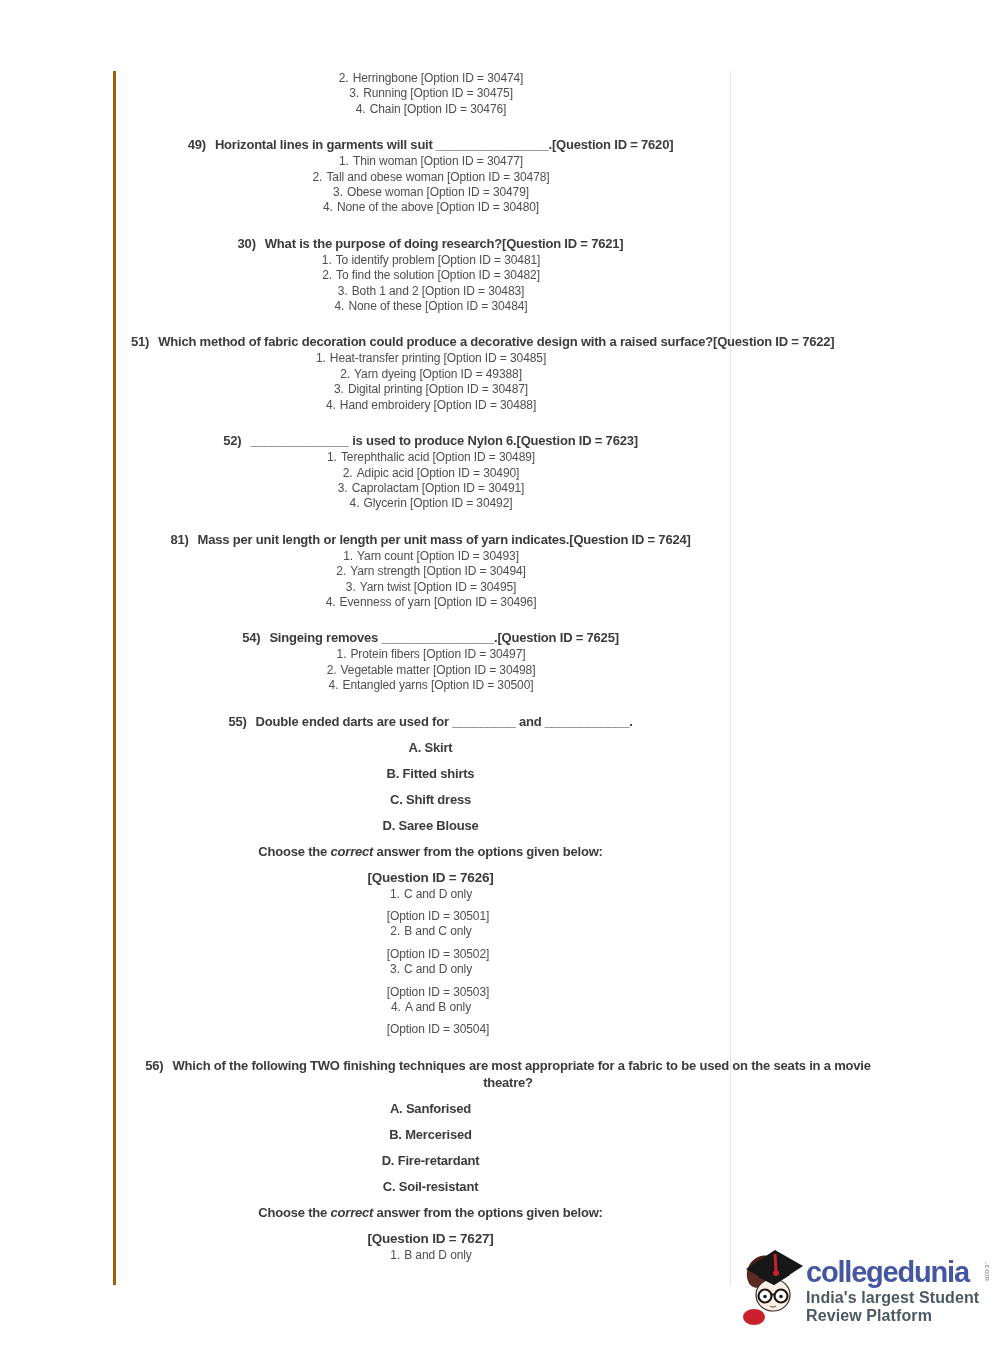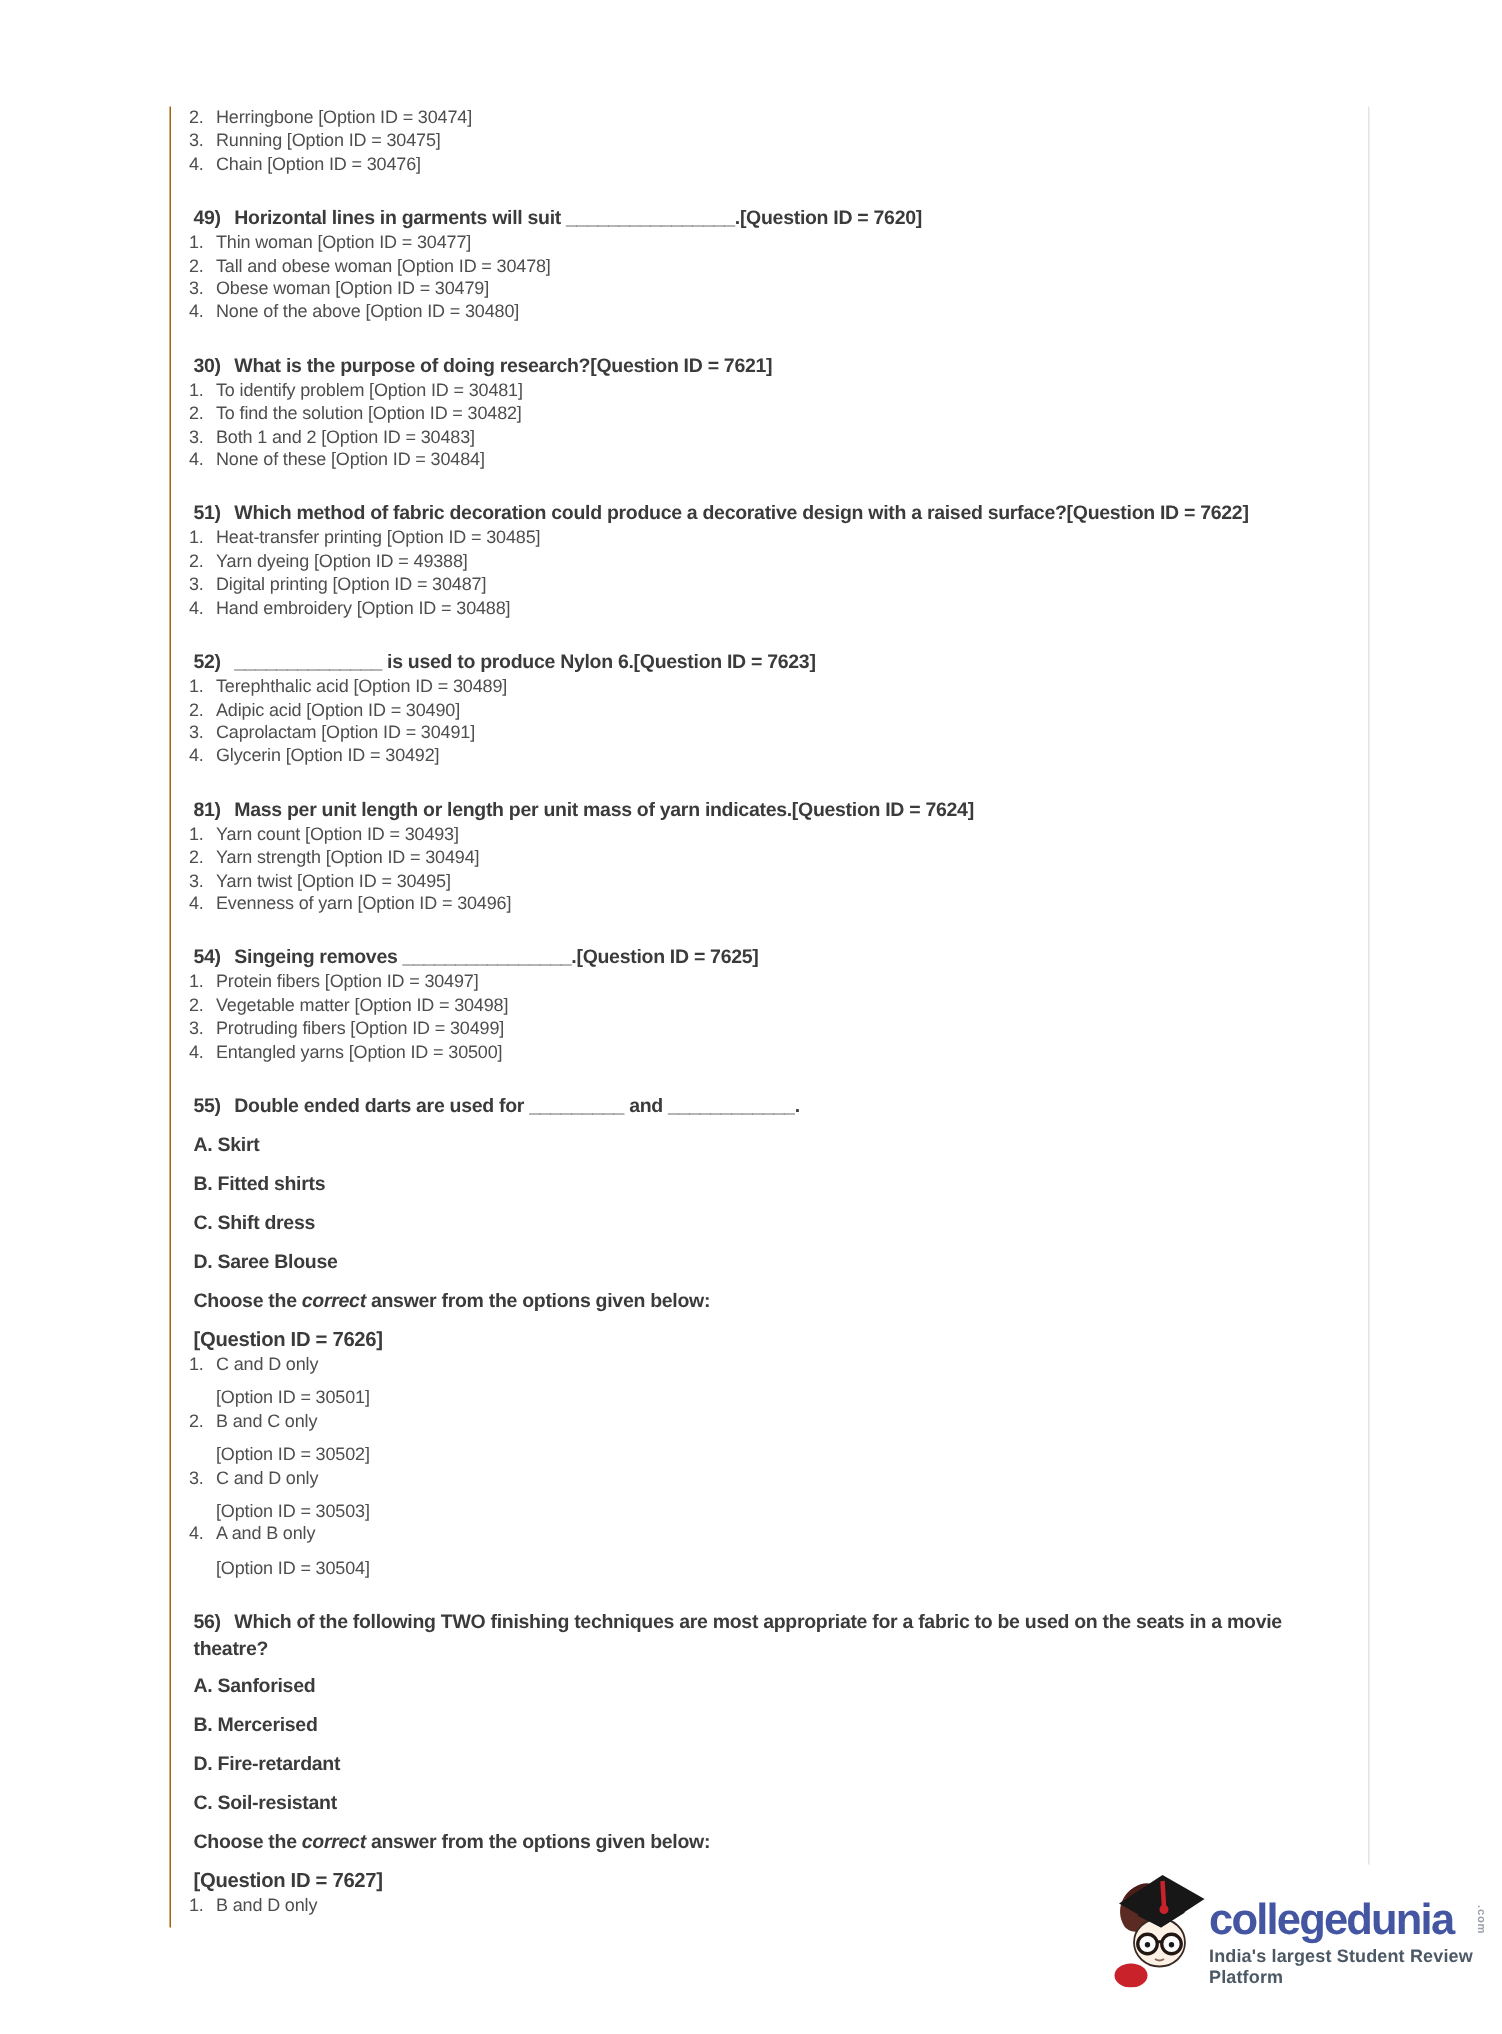--- a/index.html
+++ b/index.html
@@ -6,24 +6,25 @@
   html,body { margin:0; padding:0; }
   body {
     width:1001px; height:1356px;
     background:#ffffff;
     font-family:"Liberation Sans", sans-serif;
     position:relative;
     overflow:hidden;
   }
   .frame {
     position:absolute; left:113px; top:71px;
-    width:800px; height:1214px;
-    border-left:1px solid #a16207;
+    width:618px; height:1214px;
+    border-left:3px solid #a16207;
     border-right:1px solid #e4e4e4;
     padding-left:12px;
+    text-align:center;
   }
   
   .opt {
     font-size:12px; line-height:15.4px;
     color:#4e4e4e; letter-spacing:-0.1px;
   }
   .opt .n { display:inline-block; width:18px; }
   
   .q-head {
     margin:19px 0 0 3px;
@@ -68,21 +69,21 @@
     color:#4456a2; letter-spacing:-1.2px;
     line-height:30px;
   }
   .tld {
     position:absolute; right:-10px; top:20px;
     writing-mode:vertical-rl;
     font-size:7.5px; font-weight:700; color:#9aa0a8;
     letter-spacing:0.5px;
   }
   .tagline {
-    font-size:12px; font-weight:700;
+    font-size:16px; font-weight:700;
     color:#4c5964; margin-top:2px; letter-spacing:0.1px;
   }
 </style>
 </head>
 <body>
 
 <div class="frame">
 
   <div>
     <div class="opt"><span class="n">2.</span><span>Herringbone [Option ID = 30474]</span></div>
@@ -127,21 +128,20 @@
     <div class="opt"><span class="n">1.</span><span>Yarn count [Option ID = 30493]</span></div>
     <div class="opt"><span class="n">2.</span><span>Yarn strength [Option ID = 30494]</span></div>
     <div class="opt"><span class="n">3.</span><span>Yarn twist [Option ID = 30495]</span></div>
     <div class="opt"><span class="n">4.</span><span>Evenness of yarn [Option ID = 30496]</span></div>
   </section>
 
   <section>
     <div class="q-head"><span class="q-num">54)</span><span>Singeing removes ________________.</span><span>[Question ID = 7625]</span></div>
     <div class="opt"><span class="n">1.</span><span>Protein fibers [Option ID = 30497]</span></div>
     <div class="opt"><span class="n">2.</span><span>Vegetable matter [Option ID = 30498]</span></div>
-    <div class="opt"><span class="n">3.</span><span>Protruding fibers [Option ID = 30499]</span></div>
     <div class="opt"><span class="n">4.</span><span>Entangled yarns [Option ID = 30500]</span></div>
   </section>
 
   <section>
     <div class="q-head"><span class="q-num">55)</span><span>Double ended darts are used for _________ and ____________.</span></div>
     <div class="stmt">A. Skirt</div>
     <div class="stmt">B. Fitted shirts</div>
     <div class="stmt">C. Shift dress</div>
     <div class="stmt">D. Saree Blouse</div>
     <div class="choose"><span>Choose the </span><span class="it">correct</span><span> answer from the options given below:</span></div>

